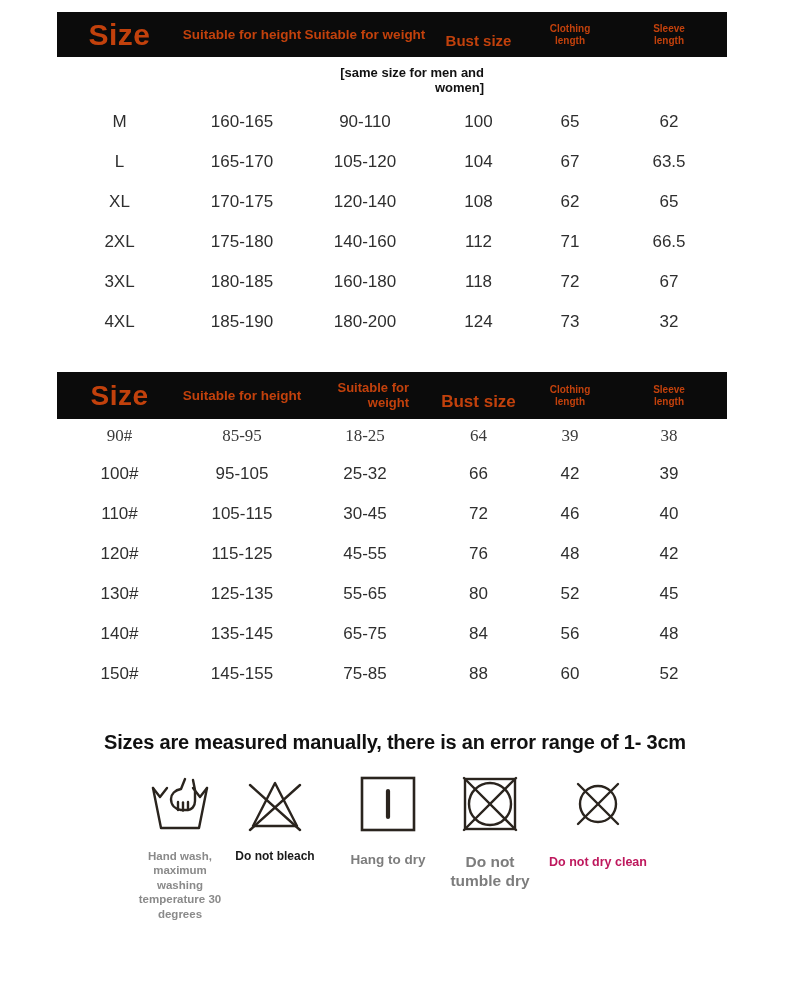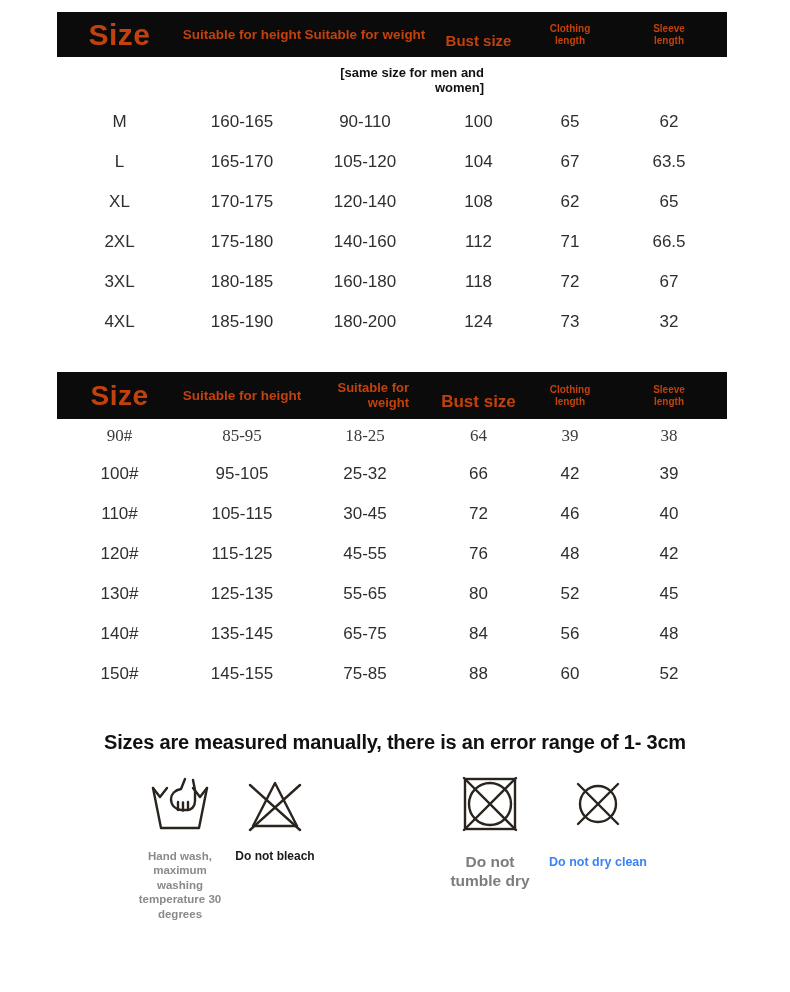--- a/index.html
+++ b/index.html
@@ -235,20 +235,29 @@
       <div class="iconbox">
         <svg width="62" height="62" viewBox="0 0 62 62" fill="none" stroke="#2a241e" stroke-width="2.4" stroke-linecap="round" stroke-linejoin="round">
           <path d="M31 10 L9 53 L53 53 Z"></path>
           <path d="M6 12 L56 57"></path>
           <path d="M56 12 L6 57"></path>
         </svg>
       </div>
       <div class="care-label" style="color: rgb(26, 26, 26);">Do not bleach</div>
     </div>
 
+    <div class="care-item" id="care3">
+      <div class="iconbox">
+        <svg width="60" height="58" viewBox="0 0 60 58" fill="none" stroke="#2a241e" stroke-width="2.6" stroke-linecap="round">
+          <rect x="4" y="3" width="52" height="52"></rect>
+          <path d="M30 16 L30 42" stroke-width="4.2"></path>
+        </svg>
+      </div>
+      <div class="care-label" style="color: rgb(125, 125, 125);">Hang to dry</div>
+    </div>
 
     <div class="care-item" id="care4">
       <div class="iconbox">
         <svg width="62" height="62" viewBox="0 0 62 62" fill="none" stroke="#2a241e" stroke-width="2.4" stroke-linecap="round">
           <rect x="6" y="6" width="50" height="50"></rect>
           <circle cx="31" cy="31" r="21"></circle>
           <path d="M5 5 L57 57"></path>
           <path d="M57 5 L5 57"></path>
         </svg>
       </div>
@@ -256,17 +265,17 @@
     </div>
 
     <div class="care-item" id="care5">
       <div class="iconbox">
         <svg width="58" height="56" viewBox="0 0 58 56" fill="none" stroke="#2a241e" stroke-width="2.4" stroke-linecap="round">
           <circle cx="29" cy="28" r="18"></circle>
           <path d="M9 8 L49 48"></path>
           <path d="M49 8 L9 48"></path>
         </svg>
       </div>
-      <div class="care-label" style="color: #3b82f6;">Do not dry clean</div>
+      <div class="care-label" style="color: #be185d;">Do not dry clean</div>
     </div>
 
   </div>
 </div>
 
 </body></html>

